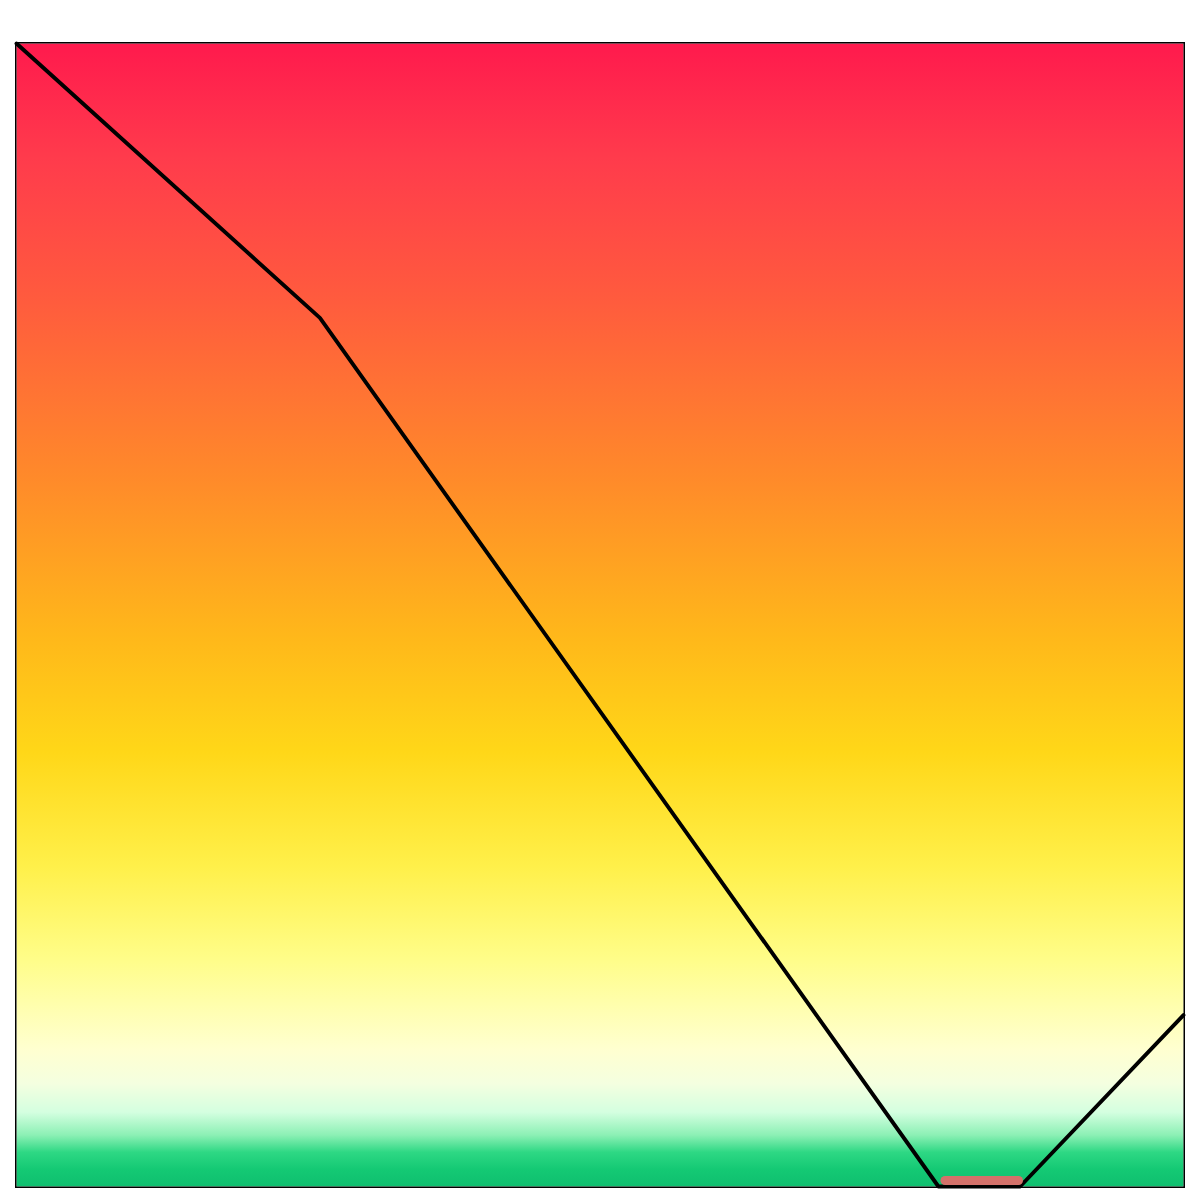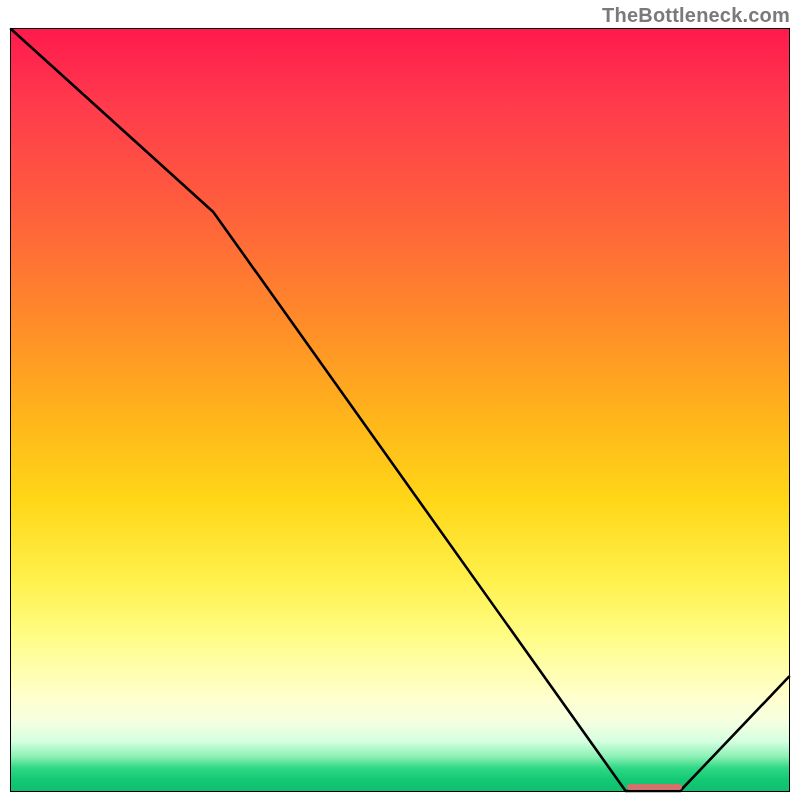--- a/index.html
+++ b/index.html
@@ -51,21 +51,20 @@
     position: absolute;
     height: 6px;
     border-radius: 3px;
     background: #d4716a;
   }
 </style>
 </head>
 <body>
 
 <div class="wrap">
-  <div class="attribution">TheBottleneck.com</div>
 
   <div class="plot">
     <svg class="overlay" viewBox="0 0 780 764" preserveAspectRatio="none">
       <polyline id="curve" fill="none" stroke="#000" stroke-width="2.6" stroke-linejoin="round" stroke-linecap="round" points="0.0,0.0 202.8,183.4 616.2,764.0 670.8,764.0 780.0,649.4"></polyline>
     </svg>
     <div id="marker" class="marker" style="left: 616.2px; width: 54.6px; bottom: 1px;"></div>
   </div>
 </div>
 
 </body></html>

